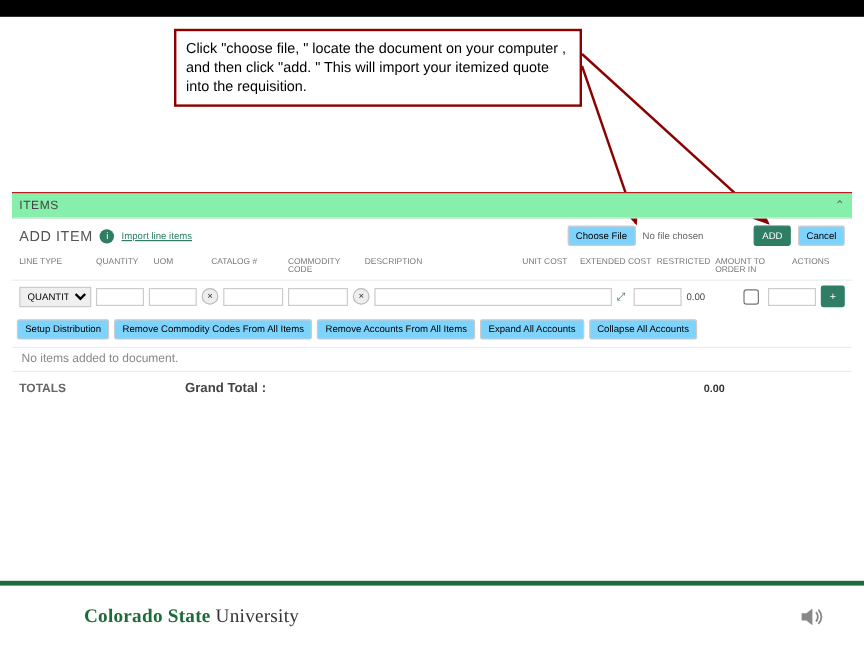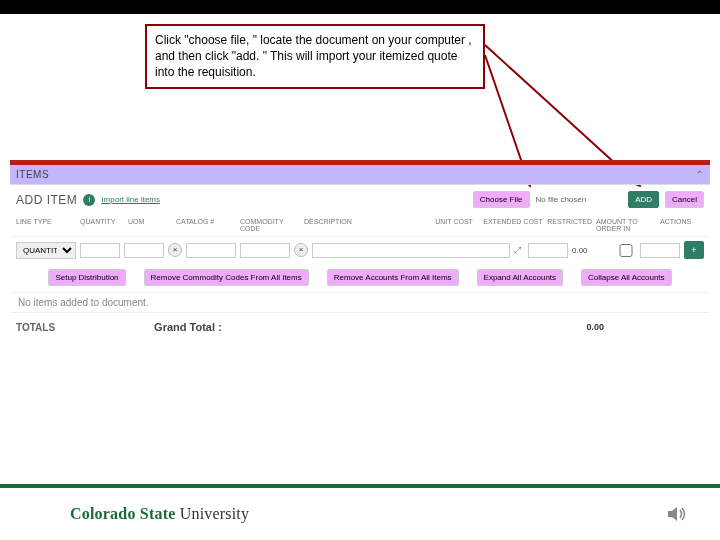--- a/index.html
+++ b/index.html
@@ -2,44 +2,44 @@
 <html><head>
 <meta charset="utf-8">
 <style>
   * { box-sizing: border-box; margin: 0; padding: 0; }
   body { width: 720px; height: 540px; font-family: Arial, sans-serif; background: #000; position: relative; overflow: hidden; }
   .slide { position: absolute; inset: 0; background: #fff; }
   .topblack { position: absolute; left: 0; top: 0; width: 720px; height: 14px; background: #000; }
   .callout { position: absolute; left: 145px; top: 24px; width: 340px; border: 2px solid #8b0000; background: #fff; padding: 6px 8px; font-size: 12px; line-height: 1.35; }
   svg.arrows { position: absolute; left: 0; top: 0; width: 720px; height: 540px; pointer-events: none; }
   .app { position: absolute; left: 10px; top: 160px; width: 700px; font-size: 9px; color: #333; }
-  .section-hdr { display: flex; align-items: center; border-top: 5px solid #b91c1c; border-bottom: 1px solid #ddd; padding: 4px 6px; background: #c4b5fd; }
+  .section-hdr { display: flex; align-items: center; border-top: 1px solid #b91c1c; border-bottom: 1px solid #ddd; padding: 4px 6px; background: #86efac; }
   .section-hdr .title { font-size: 10px; letter-spacing: 0.5px; color: #444; }
   .section-hdr .chev { margin-left: auto; font-size: 10px; color: #666; }
   .additem-row { display: flex; align-items: center; padding: 6px; gap: 6px; }
   .additem-row .label { font-size: 12px; color: #555; letter-spacing: 0.5px; }
   .info { display: inline-flex; width: 12px; height: 12px; border-radius: 50%; background: #2e7d64; color: #fff; font-size: 8px; align-items: center; justify-content: center; }
   .link { color: #2e7d64; font-size: 8px; text-decoration: underline; cursor: pointer; }
   .spacer { flex: 1; }
-  .btn { border: 1px solid #ccc; background: #f0abfc; padding: 3px 6px; font-size: 8px; cursor: pointer; border-radius: 2px; }
+  .btn { border: 1px solid #ccc; background: #7dd3fc; padding: 3px 6px; font-size: 8px; cursor: pointer; border-radius: 2px; }
   .btn.green { background: #2e7d64; color: #fff; border-color: #2e7d64; }
   .nofile { font-size: 8px; color: #666; }
   .col-row { display: flex; padding: 4px 6px; gap: 4px; font-size: 7px; color: #777; border-bottom: 1px solid #eee; }
   .col-row > div { flex: 1; text-align: left; }
   .col-row .narrow { flex: 0 0 44px; }
   .col-row .med { flex: 0 0 60px; }
   .input-row { display: flex; padding: 4px 6px; gap: 4px; align-items: center; }
   .input-row input, .input-row select { font-size: 8px; padding: 2px; border: 1px solid #ccc; min-width: 0; }
   .input-row select { flex: 0 0 60px; }
   .input-row .f1 { flex: 1; }
   .input-row .tiny { flex: 0 0 14px; height: 14px; border-radius: 50%; border: 1px solid #bbb; background: #eee; font-size: 8px; text-align: center; line-height: 12px; }
   .input-row .price { flex: 0 0 40px; font-size: 8px; color: #444; }
   .input-row .chk { flex: 0 0 20px; }
   .plus { flex: 0 0 20px; height: 18px; background: #2e7d64; color: #fff; display: flex; align-items: center; justify-content: center; border-radius: 2px; cursor: pointer; }
-  .action-row { display: flex; gap: 18px; justify-content: center; padding: 6px 4px; flex-wrap: wrap; }
+  .action-row { display: flex; gap: 4px; padding: 6px 4px; flex-wrap: wrap; }
   .current-hdr { padding: 8px 6px; font-size: 11px; color: #555; letter-spacing: 0.5px; }
   .noitems { padding: 4px 8px; font-size: 10px; color: #888; border-top: 1px solid #eee; border-bottom: 1px solid #eee; }
   .totals-row { display: flex; align-items: center; padding: 8px 6px; gap: 6px; font-weight: bold; }
   .totals-row .lbl { font-size: 10px; color: #666; }
   .totals-row .gt { margin-left: 93px; font-size: 11px; color: #444; }
   .totals-row .val { margin-left: auto; margin-right: 100px; font-size: 9px; }
   .footer { position: absolute; left: 0; bottom: 0; width: 720px; height: 56px; border-top: 4px solid #1e6b3a; background: #fff; display: flex; align-items: center; margin-top: 40px; }
   .footer .logo { margin-left: 70px; font-family: Georgia, 'Times New Roman', serif; font-size: 16px; color: #1e6b3a; font-weight: bold; letter-spacing: 0.2px; }
   .footer .logo .univ { color: #333; font-weight: normal; }
   .footer .speaker { margin-left: auto; margin-right: 30px; width: 26px; height: 26px; position: relative; }

